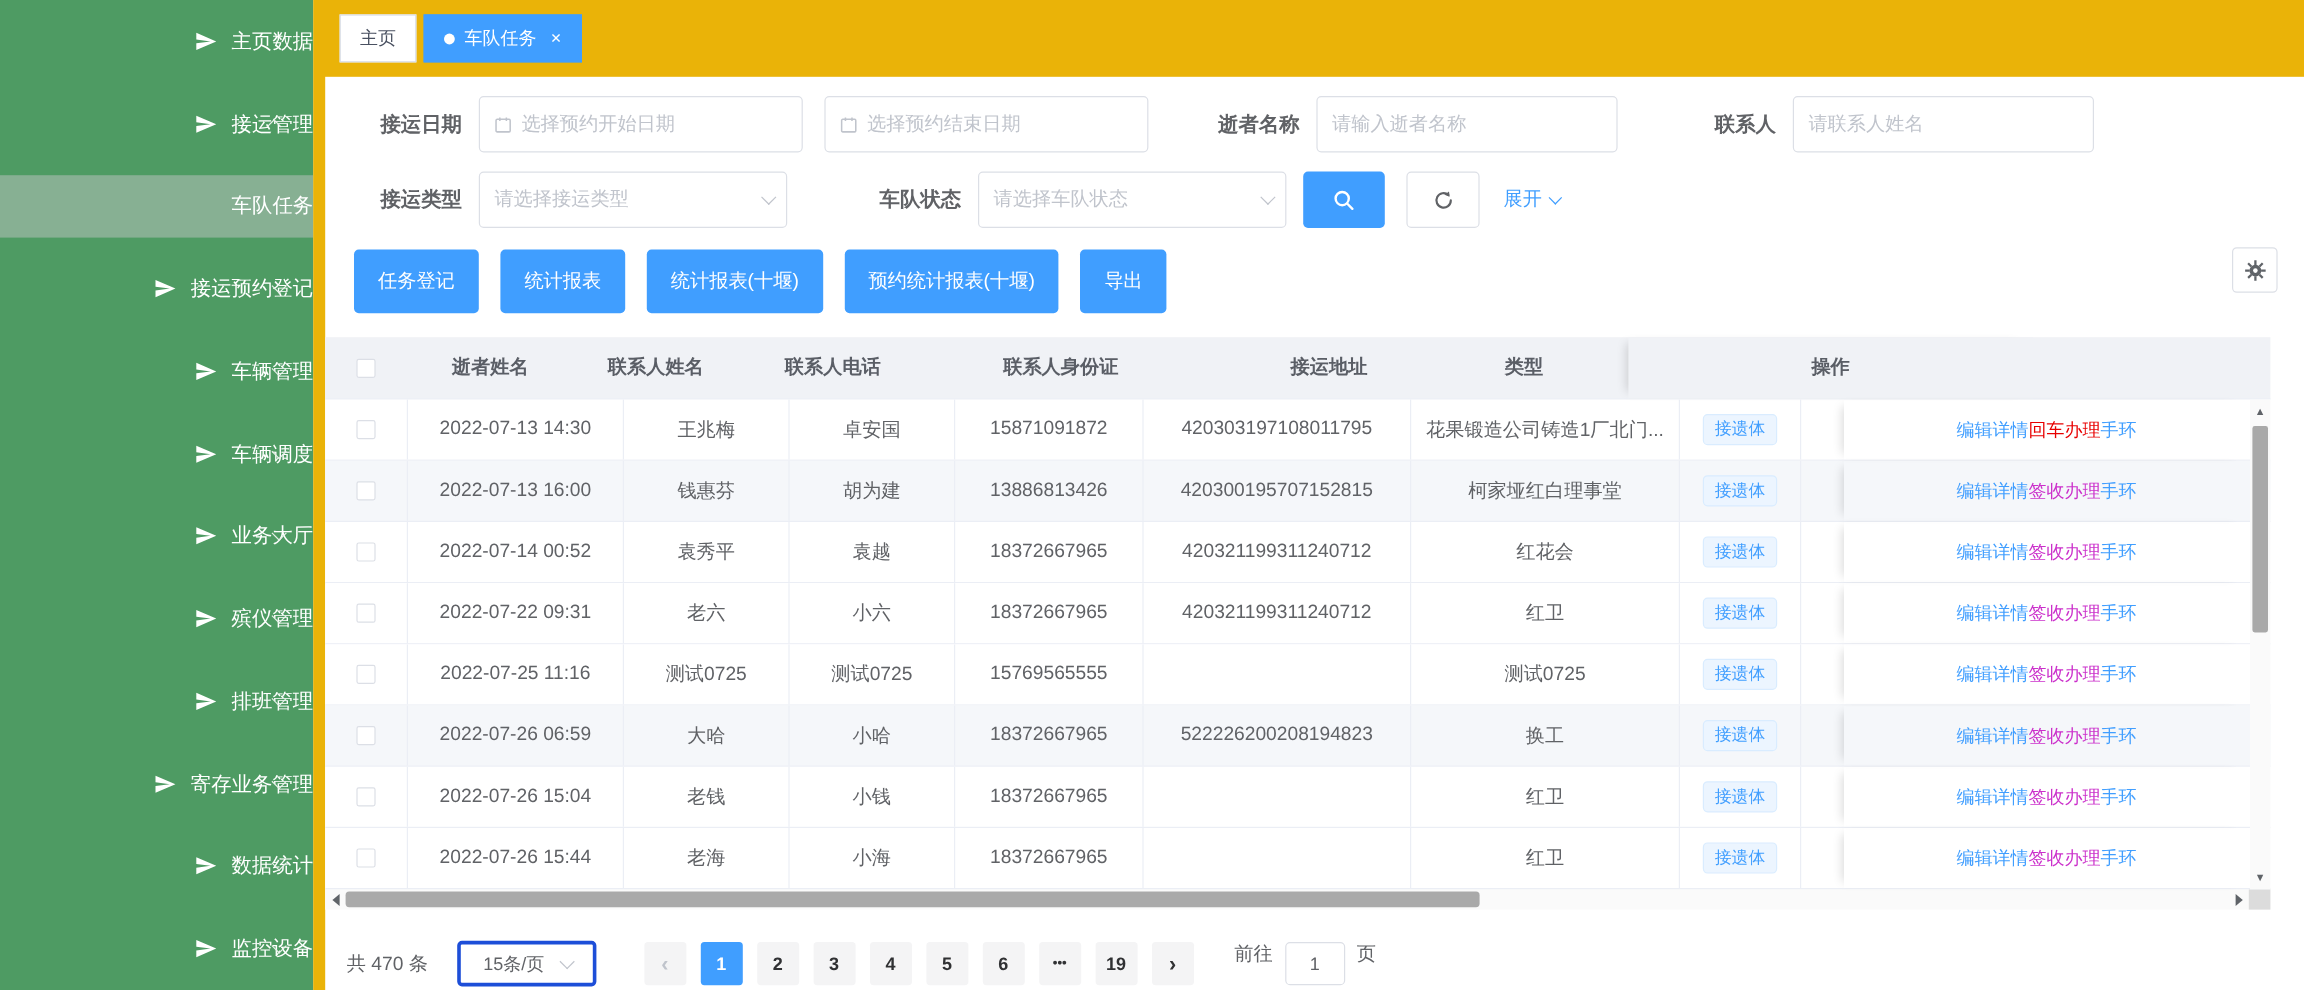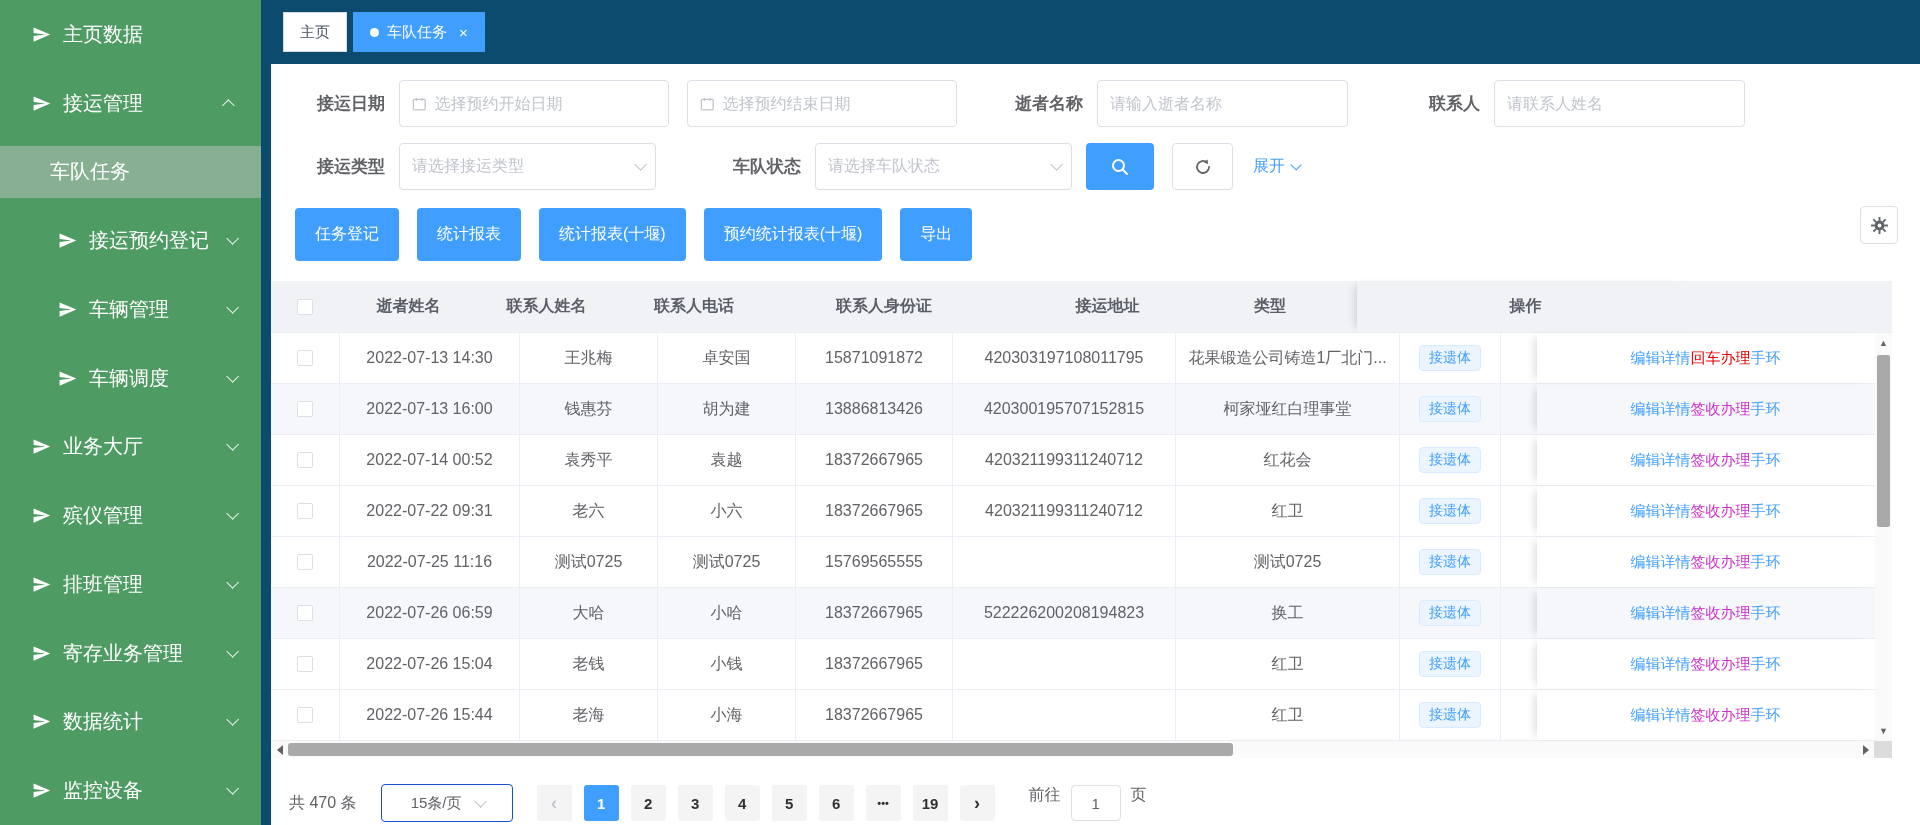--- a/index.html
+++ b/index.html
@@ -3,32 +3,32 @@
 <meta charset="utf-8">
 <style>
   * { margin:0; padding:0; box-sizing:border-box; }
   html,body { width:1920px; height:825px; overflow:hidden;
     font-family:"Liberation Sans","DejaVu Sans",sans-serif; background:#f0f2f5; }
 
   
   .sidebar { position:absolute; left:0; top:0; width:261px; height:825px;
     background:#4e9b63; overflow:hidden; }
   .side-item { height:68.75px; display:flex; align-items:center; color:#fff;
-    font-size:20px; cursor:pointer; position:relative; padding-left:32px; }
+    font-size:17px; cursor:pointer; position:relative; padding-left:32px;justify-content:flex-end; }
   .side-item.lv1 { padding-left:58px; }
   .side-item .plane { width:19px; height:19px; margin-right:12px; flex:0 0 auto; }
   .side-item.noicon { padding-left:50px; }
   .side-item.active { background:#87b093; height:52px; margin:8.4px 0; }
   .side-caret { position:absolute; right:26px; width:9px; height:9px;
     border-right:1.6px solid #e8f1ea; border-bottom:1.6px solid #e8f1ea; }
   .side-caret.down { transform:rotate(45deg) translateY(-3px); }
   .side-caret.up { transform:rotate(-135deg) translateY(-3px); }
 
   
-  .main { position:absolute; left:261px; top:0; right:0; bottom:0; background:#0c4a6e; }
+  .main { position:absolute; left:261px; top:0; right:0; bottom:0; background:#eab308; }
   .tabstrip { height:64px; display:flex; align-items:center; padding-left:22px; gap:6px; }
   .tab { height:40px; display:flex; align-items:center; padding:0 16px; font-size:15px;
     background:#fff; border:1px solid #d8dce5; color:#495060; cursor:pointer; gap:8px; }
   .tab.active { background:#409eff; border-color:#409eff; color:#fff; }
   .tab .dot { width:9px; height:9px; border-radius:50%; background:#fff; display:none; }
   .tab.active .dot { display:inline-block; }
   .tab .close { display:none; font-size:15px; line-height:1; margin-left:4px; }
   .tab.active .close { display:inline-block; }
 
   .panel { position:absolute; left:10px; right:0; top:64px; bottom:0; background:#fff; }
@@ -98,23 +98,23 @@
     border-right:6px solid #5f6368; }
   .tri-r { width:0; height:0; border-top:5px solid transparent; border-bottom:5px solid transparent;
     border-left:6px solid #5f6368; }
   .hs-thumb { width:945px; height:13px; background:#a9a9a9; border-radius:3px; }
   .hs-spacer { flex:1; }
   .hs-corner { width:18px; height:17px; background:#dcdcdc; }
 
   
   .pager { display:flex; align-items:center; margin:26px 0 0 18px; font-size:16px; color:#606266; }
   .pg-total { margin-right:24px; }
-  .pg-size { width:132px; height:38px; border:1px solid #1d4ed8; border-radius:4px;
+  .pg-size { width:116px; height:38px; border:3px solid #1d4ed8; border-radius:4px;
     display:flex; align-items:center; justify-content:center; gap:12px; font-size:15px;
-    color:#606266; cursor:pointer; margin-right:18px; }
+    color:#606266; cursor:pointer; margin-right:34px; }
   .pbtn { min-width:35px; height:36px; margin:0 6px; background:#f4f4f5; color:#303133;
     border:none; border-radius:3px; font-size:15px; font-weight:bold; cursor:pointer;
     display:flex; align-items:center; justify-content:center; font-family:inherit; padding:0 6px; }
   .pbtn.active { background:#409eff; color:#fff; }
   .pbtn.nav { font-size:18px; font-weight:bold; }
   .pbtn.prev { color:#c0c4cc; }
   .pg-goto { margin-left:28px; display:flex; align-items:flex-start; gap:10px; }
   .pg-goto input { width:50px; height:36px; border:1px solid #dcdfe6; border-radius:4px;
     text-align:center; font-size:15px; color:#606266; outline:none; font-family:inherit; }
 </style>

